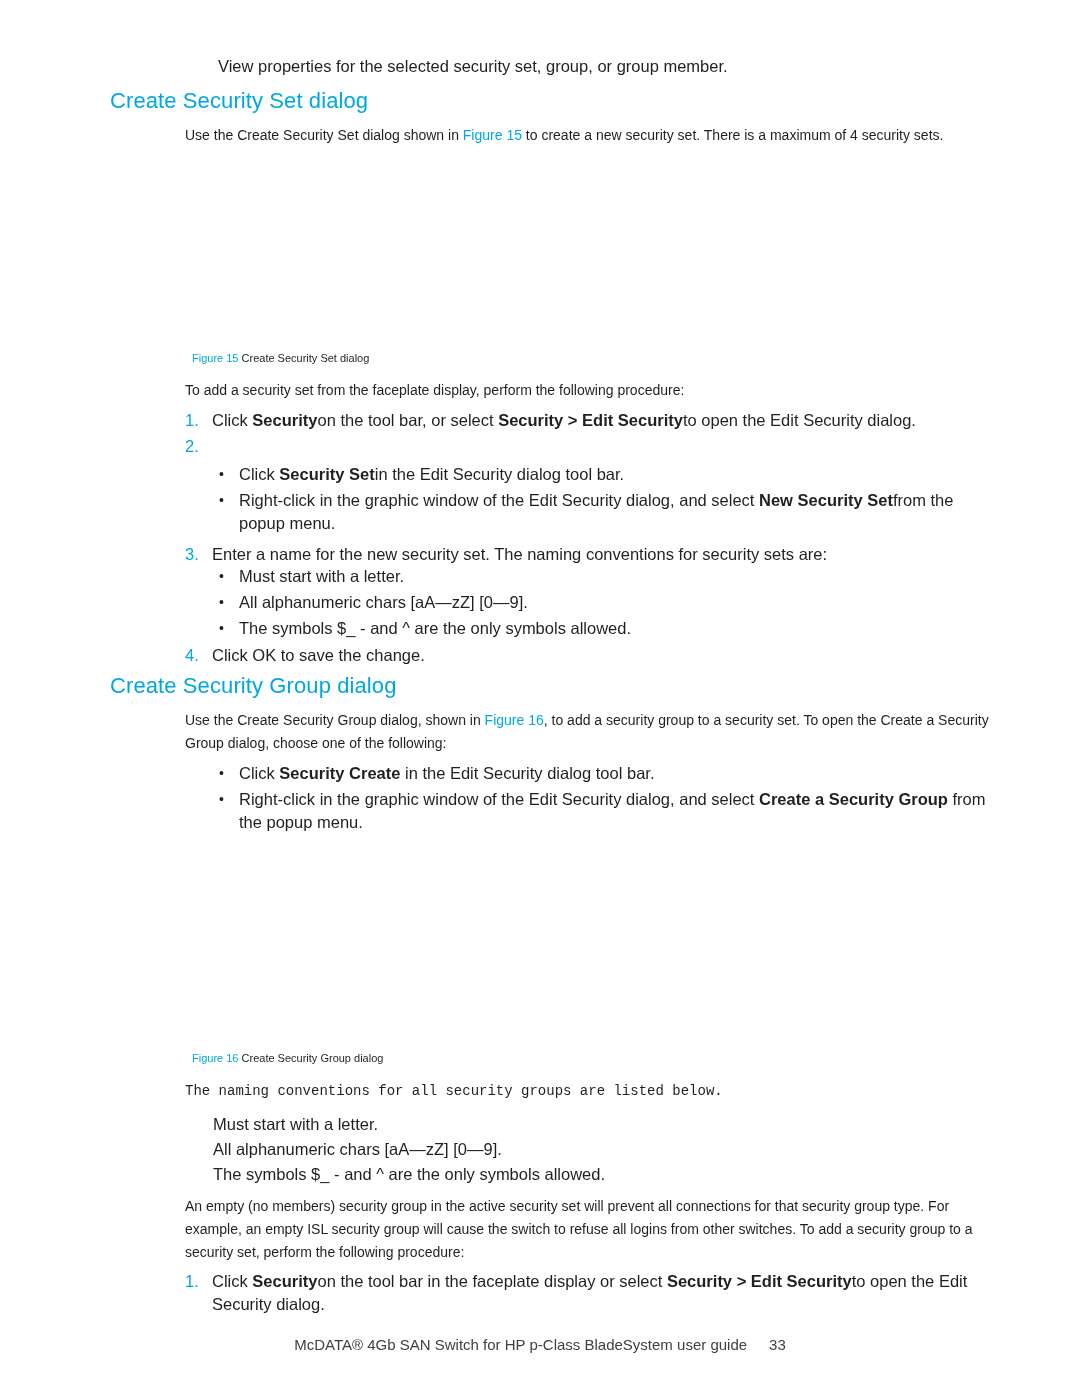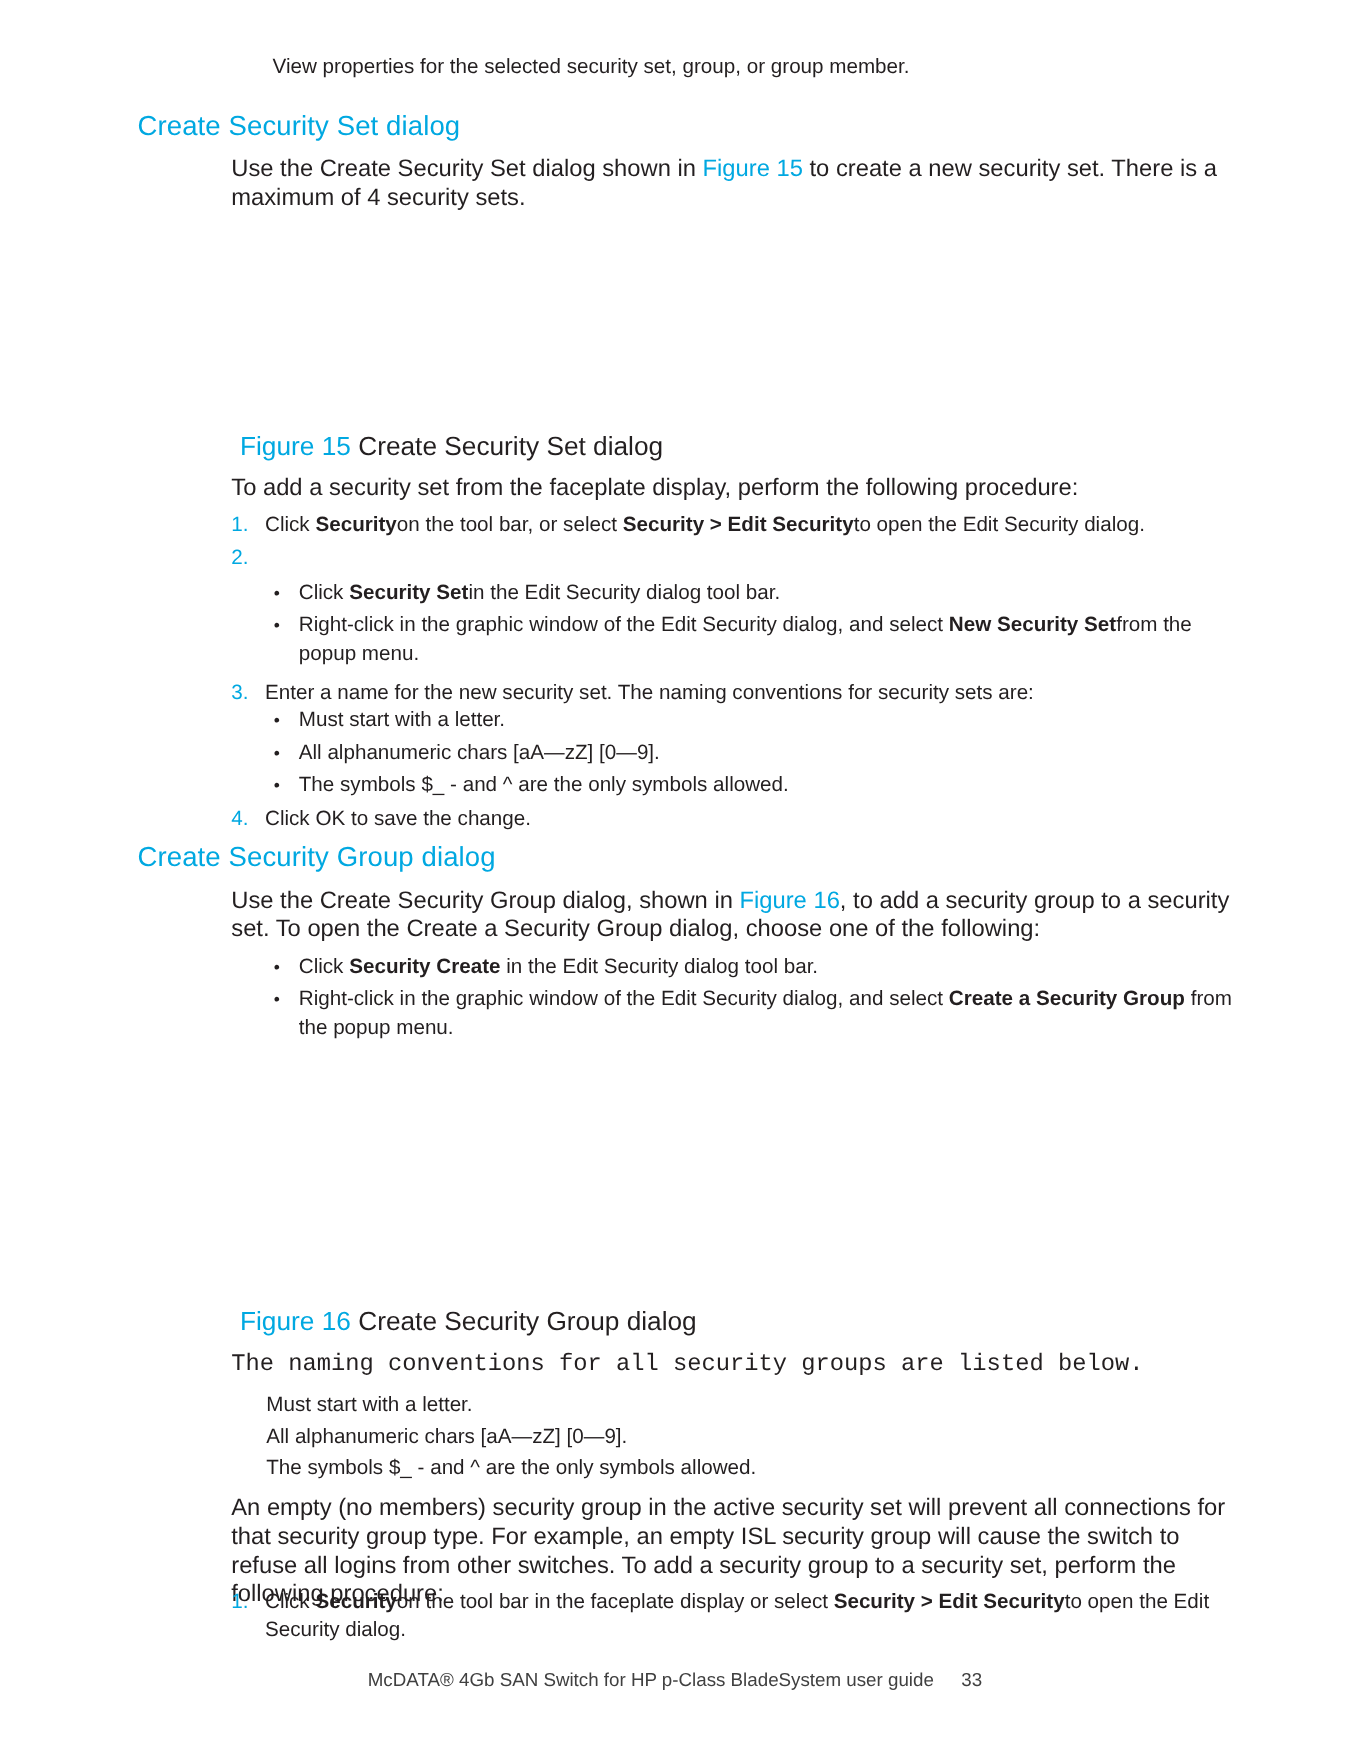--- a/index.html
+++ b/index.html
@@ -20,21 +20,21 @@
     position: relative;
     width: 1080px;
     height: 1397px;
     box-sizing: border-box;
   }
 
   
   .intro-line {
     position: absolute;
     left: 218px;
-    top: 42px;
+    top: 55px;
     font-size: 16.5px;
     line-height: 22px;
     color: #231f20;
   }
 
   h2.section-heading {
     position: absolute;
     left: 110px;
     margin: 0;
     font-weight: normal;
@@ -43,30 +43,30 @@
     color: #00a8e1;
     letter-spacing: 0.1px;
   }
   h2.heading-1 { top: 88px; }
   h2.heading-2 { top: 673px; }
 
   .para {
     position: absolute;
     left: 185px;
     width: 810px;
-    font-size: 19px;
+    font-size: 14px;
     line-height: 23px;
     color: #231f20;
     text-align: left;
   }
 
   .fig-caption {
     position: absolute;
     left: 192px;
-    font-size: 21px;
+    font-size: 11px;
     line-height: 22px;
     color: #231f20;
   }
   .fig-caption .fig-label {
     color: #00a8e1;
   }
   .fig-caption .fig-title {
     color: #231f20;
   }
   .fig-15 { top: 347px; }

